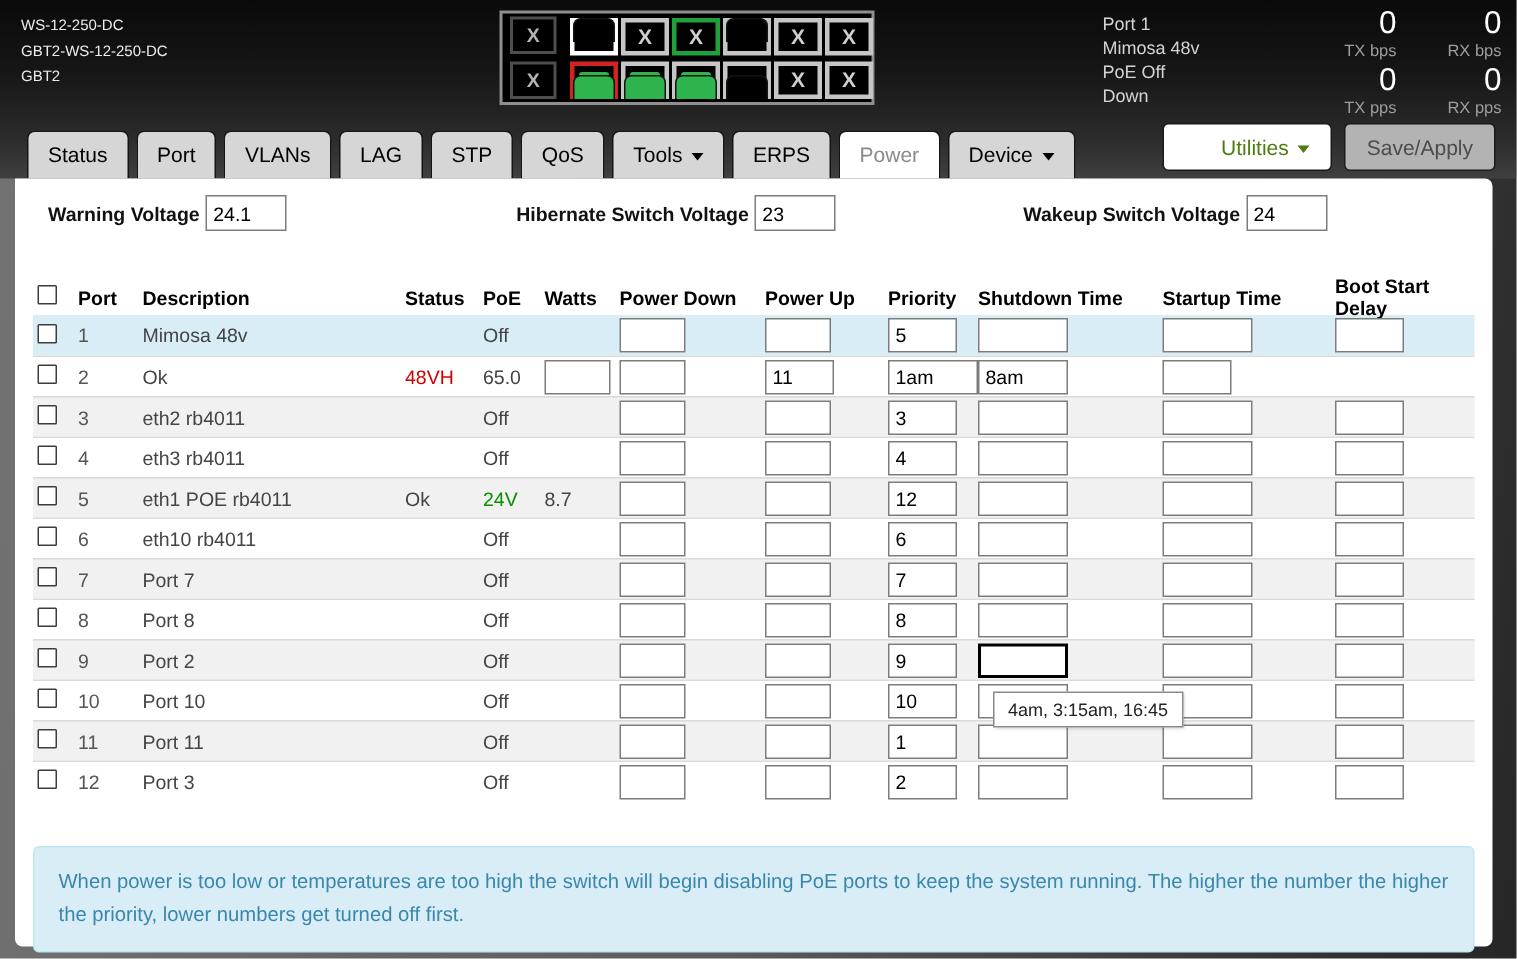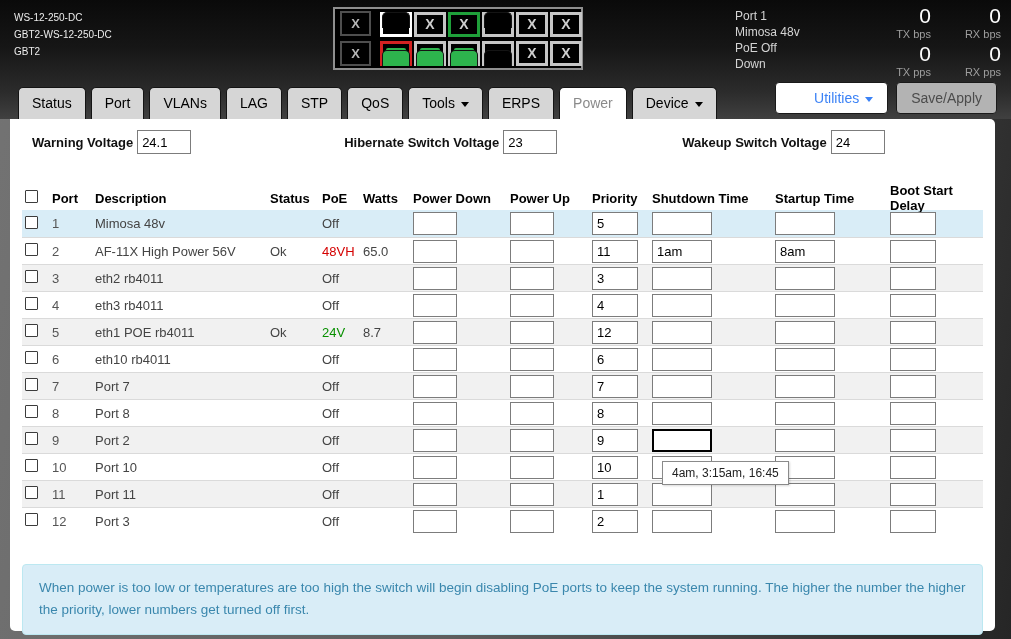--- a/index.html
+++ b/index.html
@@ -50,21 +50,21 @@
   
   .tabs-row { position:absolute; left:18px; right:14px; bottom:0; display:flex; align-items:flex-end; gap:5px; }
   .tab {
     background:#d6d6d6; color:#000; border:1px solid #141414; border-bottom:none;
     border-radius:5px 5px 0 0; padding:7px 13px 8px 13px; font-size:14px; cursor:pointer; white-space:nowrap;
   }
   .tab.active { background:#fff; color:#8a8a8a; }
   .caret { display:inline-block; width:0; height:0; border-left:4px solid transparent; border-right:4px solid transparent; border-top:5px solid currentColor; margin-left:6px; vertical-align:middle; }
   .toolbar { margin-left:auto; display:flex; gap:8px; margin-bottom:5px; }
   .btn { border:1px solid #1a1a1a; border-radius:4px; font-size:14px; padding:7px 14px; cursor:pointer; }
-  .btn.light { background:#fff; color:#3b82f6;padding-left:38px; }
+  .btn.light { background:#fff; color:#4d7c0f;padding-left:38px; }
   .btn.gray  { background:#b3b3b3; color:#4c4c4c; }
 
   
   .panel {
     margin:0 16px 0 10px; height:512px; background:#fff; border-radius:0 5px 5px 5px;
     padding:9px 12px; position:relative;
   }
 
   .voltage-row { display:flex; align-items:center; padding-left:10px; margin-top:2px; }
   .vlabel { font-weight:bold; font-size:13px; color:#111; margin-right:4px; white-space:nowrap; }
@@ -256,21 +256,20 @@
             <div><input type="text" class="tin w44" style=""></div>
             <div><input type="text" class="tin w44" style=""></div>
             <div><input type="text" class="tin w46" value="5" style=""></div>
             <div><input type="text" class="tin w60" style=""></div>
             <div><input type="text" class="tin w60" style=""></div>
             <div><input type="text" class="tin w46" style=""></div>
           </div>
           <div class="trow data">
             <div><input type="checkbox" class="cb" style=""></div>
             <div class="portnum">2</div>
-            <div>AF-11X High Power 56V</div>
             <div>Ok</div>
             <div style="color: rgb(212, 0, 0);">48VH</div>
             <div>65.0</div>
             <div><input type="text" class="tin w44" style=""></div>
             <div><input type="text" class="tin w44" style=""></div>
             <div><input type="text" class="tin w46" value="11" style=""></div>
             <div><input type="text" class="tin w60" value="1am" style=""></div>
             <div><input type="text" class="tin w60" value="8am" style=""></div>
             <div><input type="text" class="tin w46" style=""></div>
           </div>

